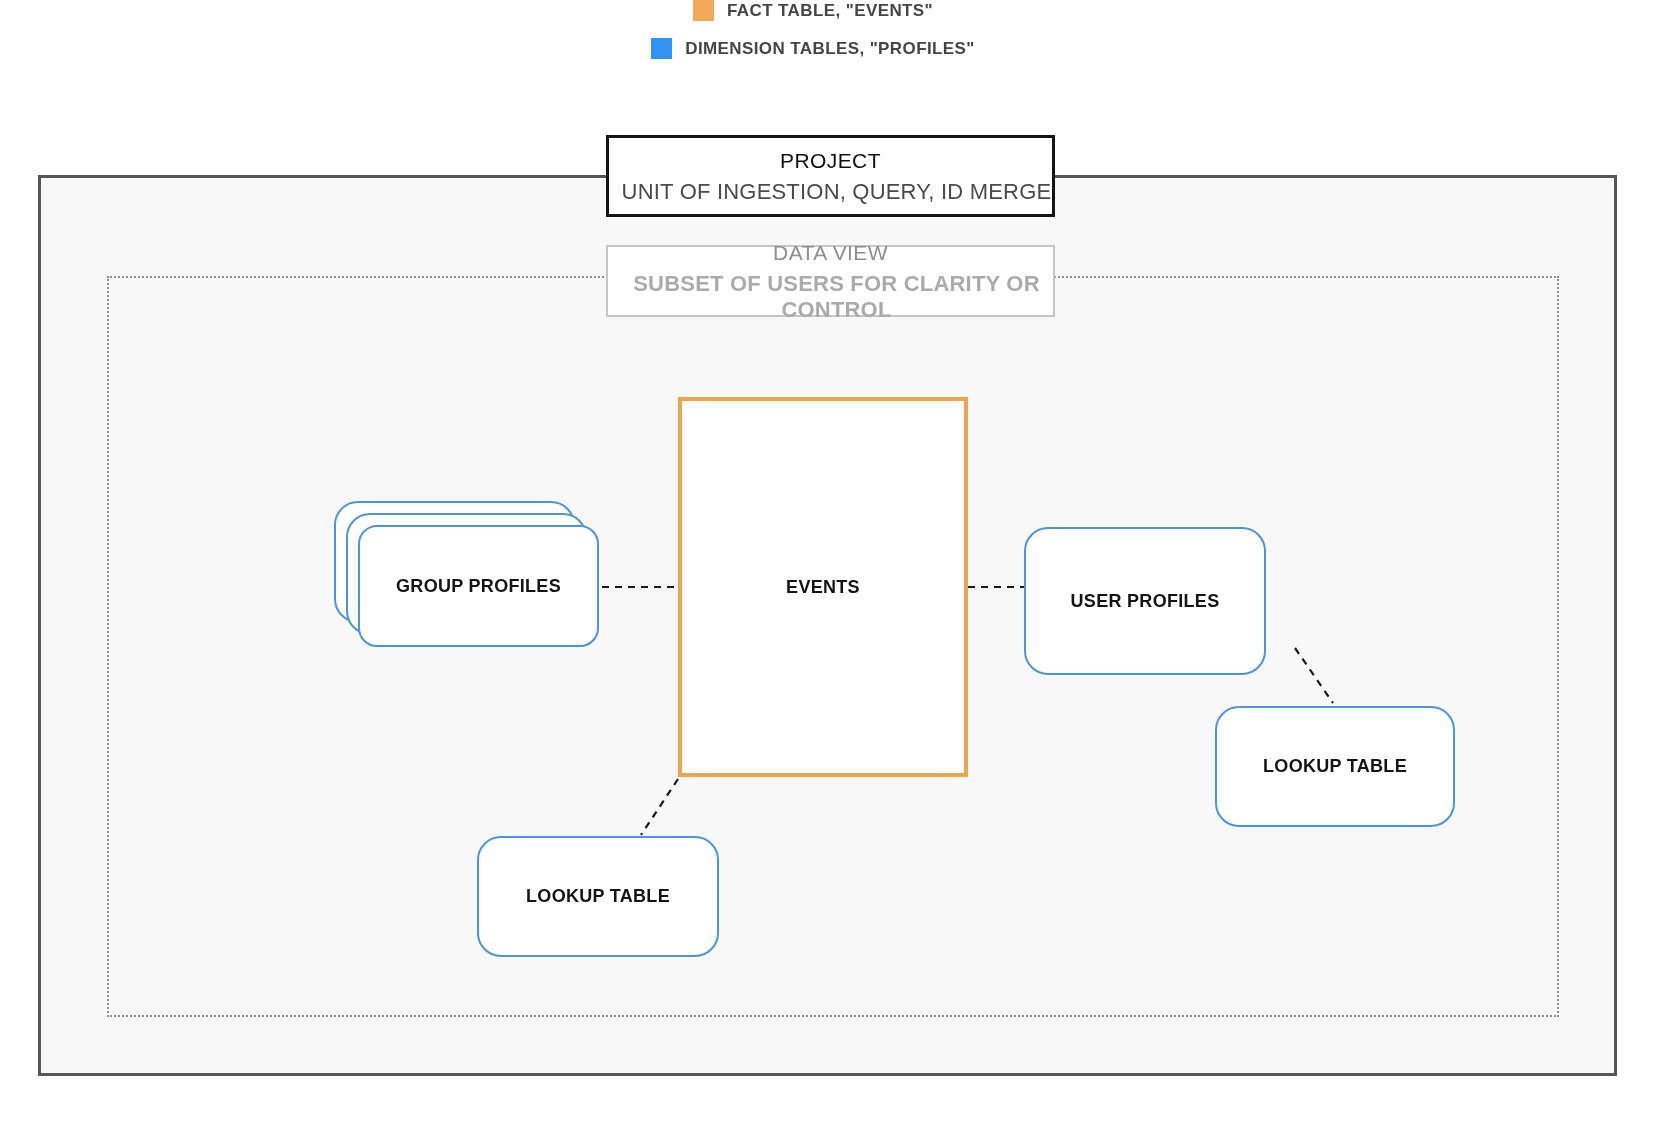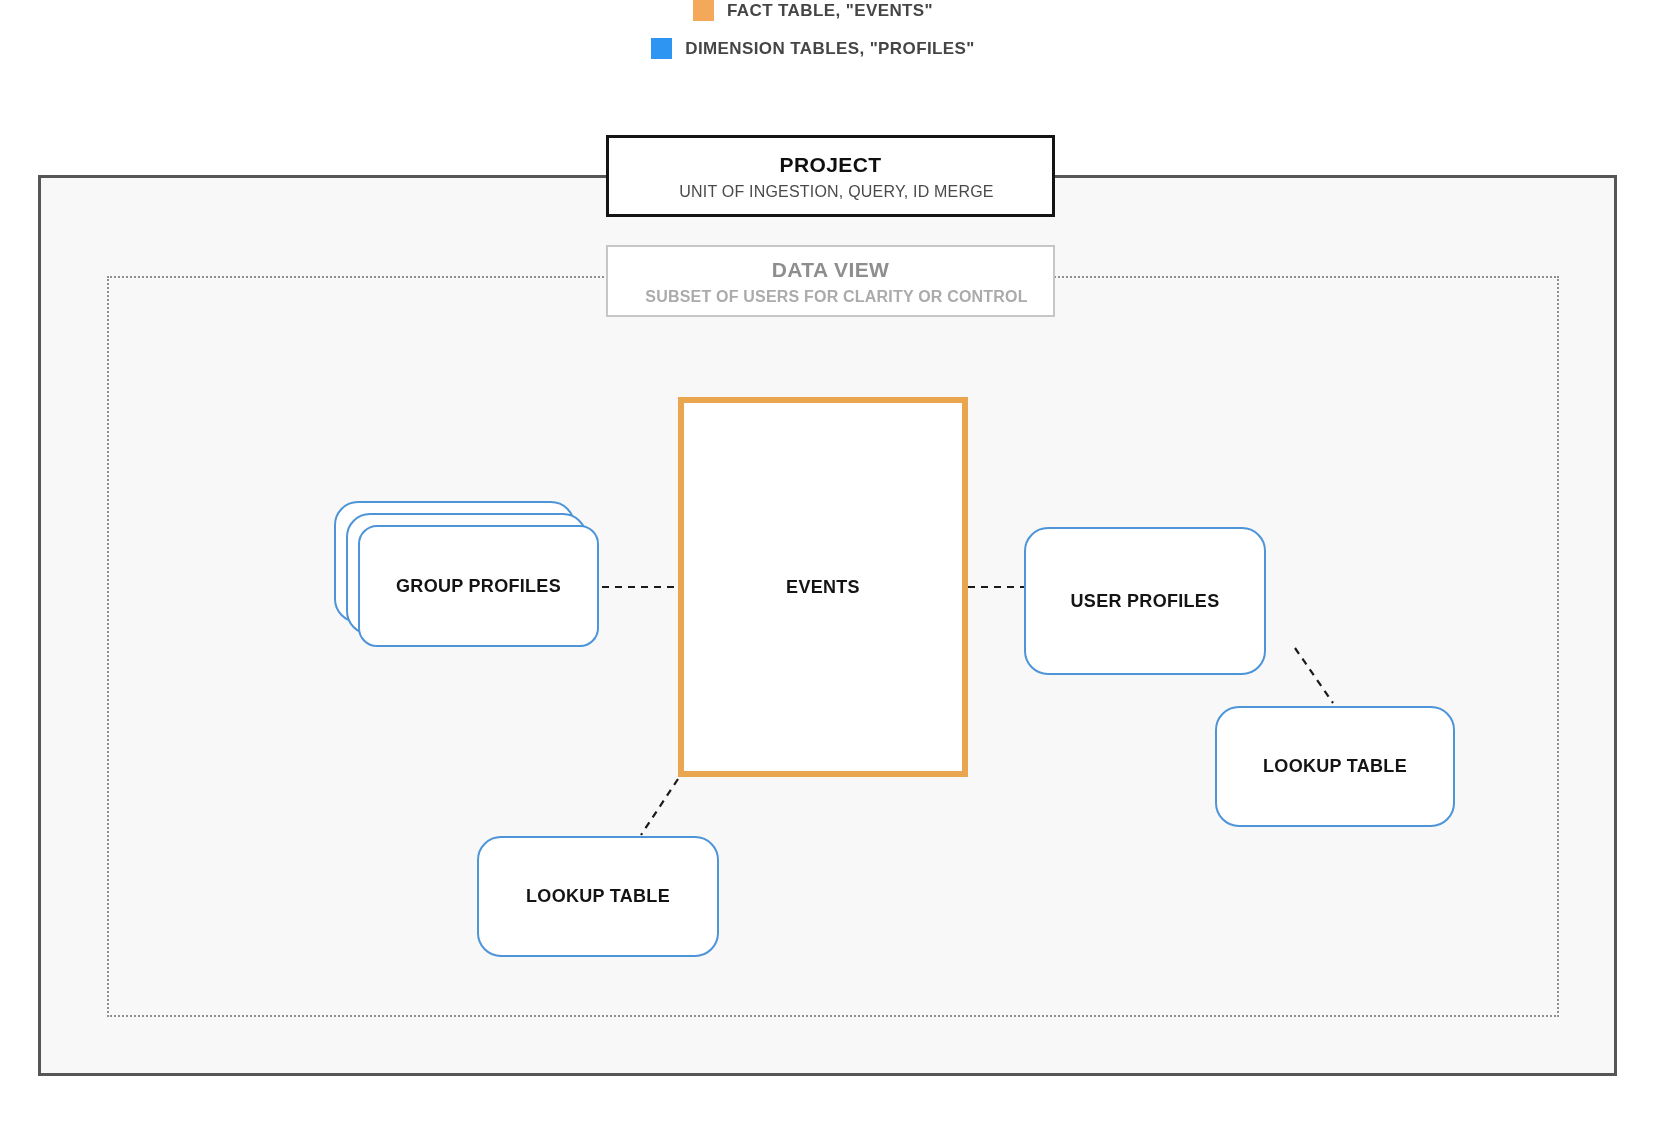--- a/index.html
+++ b/index.html
@@ -35,22 +35,22 @@
 
   
   .header-box {
     position: absolute; left: 606px; width: 449px; height: 82px;
     background: #ffffff; text-align: center; z-index: 4;
     display: flex; flex-direction: column; justify-content: center; gap: 6px;
     padding-top: 2px;
   }
   .project-box { top: 135px; border: 3px solid #141414; }
   .dataview-box { top: 245px; height: 72px; border: 2px solid #c6c6c6; }
-  .box-title { font-size: 21px; font-weight: bold; letter-spacing: 0.4px; }
-  .box-subtitle { font-size: 16px; letter-spacing: 0.2px; padding-left: 12px; }
+  .box-title { font-size: 21px; font-weight: normal; letter-spacing: 0.4px; }
+  .box-subtitle { font-size: 22px; letter-spacing: 0.2px; padding-left: 12px; }
   .project-box .box-title { color: #0f0f0f; }
   .project-box .box-subtitle { color: #4a4a4a; }
   .dataview-box .box-title { color: #8e8e8e; }
   .dataview-box .box-subtitle { color: #ababab; font-weight: bold; }
 
   
   .connectors {
     position: absolute; left: 0; top: 0; width: 1664px; height: 1128px;
     z-index: 2; pointer-events: none;
   }
@@ -64,21 +64,21 @@
     border: 2px solid #4d94d8; border-radius: 24px;
     display: flex; align-items: center; justify-content: center;
     z-index: 3;
   }
   .card-label {
     font-size: 18px; font-weight: bold; color: #141414; letter-spacing: 0.3px;
     text-align: center;
   }
   .events-box {
     position: absolute; left: 678px; top: 397px; width: 290px; height: 380px;
-    background: #ffffff; border: 6px solid #701a75; z-index: 3;
+    background: #ffffff; border: 4px solid #701a75; z-index: 3;
     display: flex; align-items: center; justify-content: center;
   }
   .user-profiles { left: 1024px; top: 527px; width: 242px; height: 148px; }
   .lookup-right  { left: 1215px; top: 706px; width: 240px; height: 121px; }
   .lookup-bottom { left: 477px;  top: 836px; width: 242px; height: 121px; }
 
   .stack-back  { left: 334px; top: 501px; width: 241px; height: 122px; }
   .stack-mid   { left: 346px; top: 513px; width: 241px; height: 122px; }
   .stack-front { left: 358px; top: 525px; width: 241px; height: 122px; border-radius: 19px; }
 </style>

